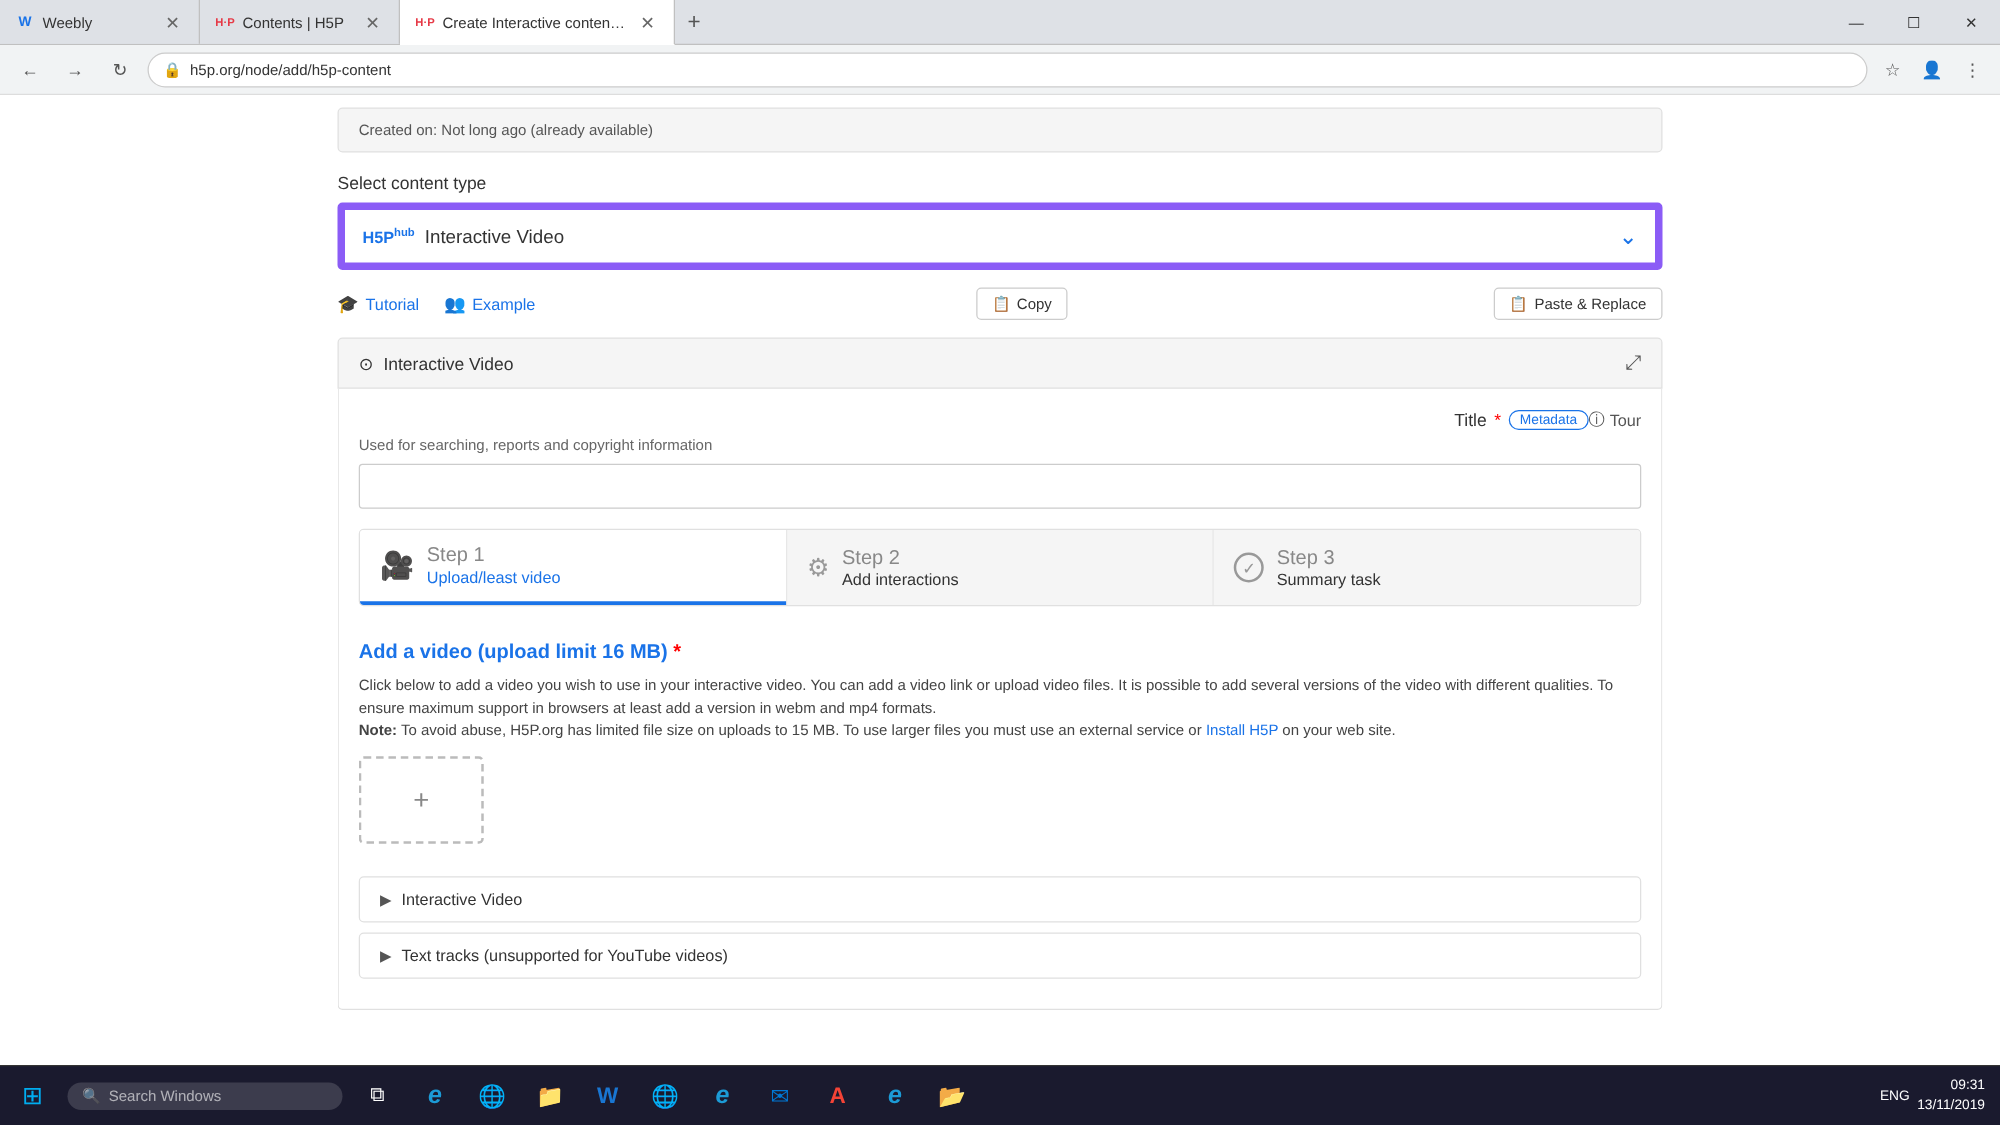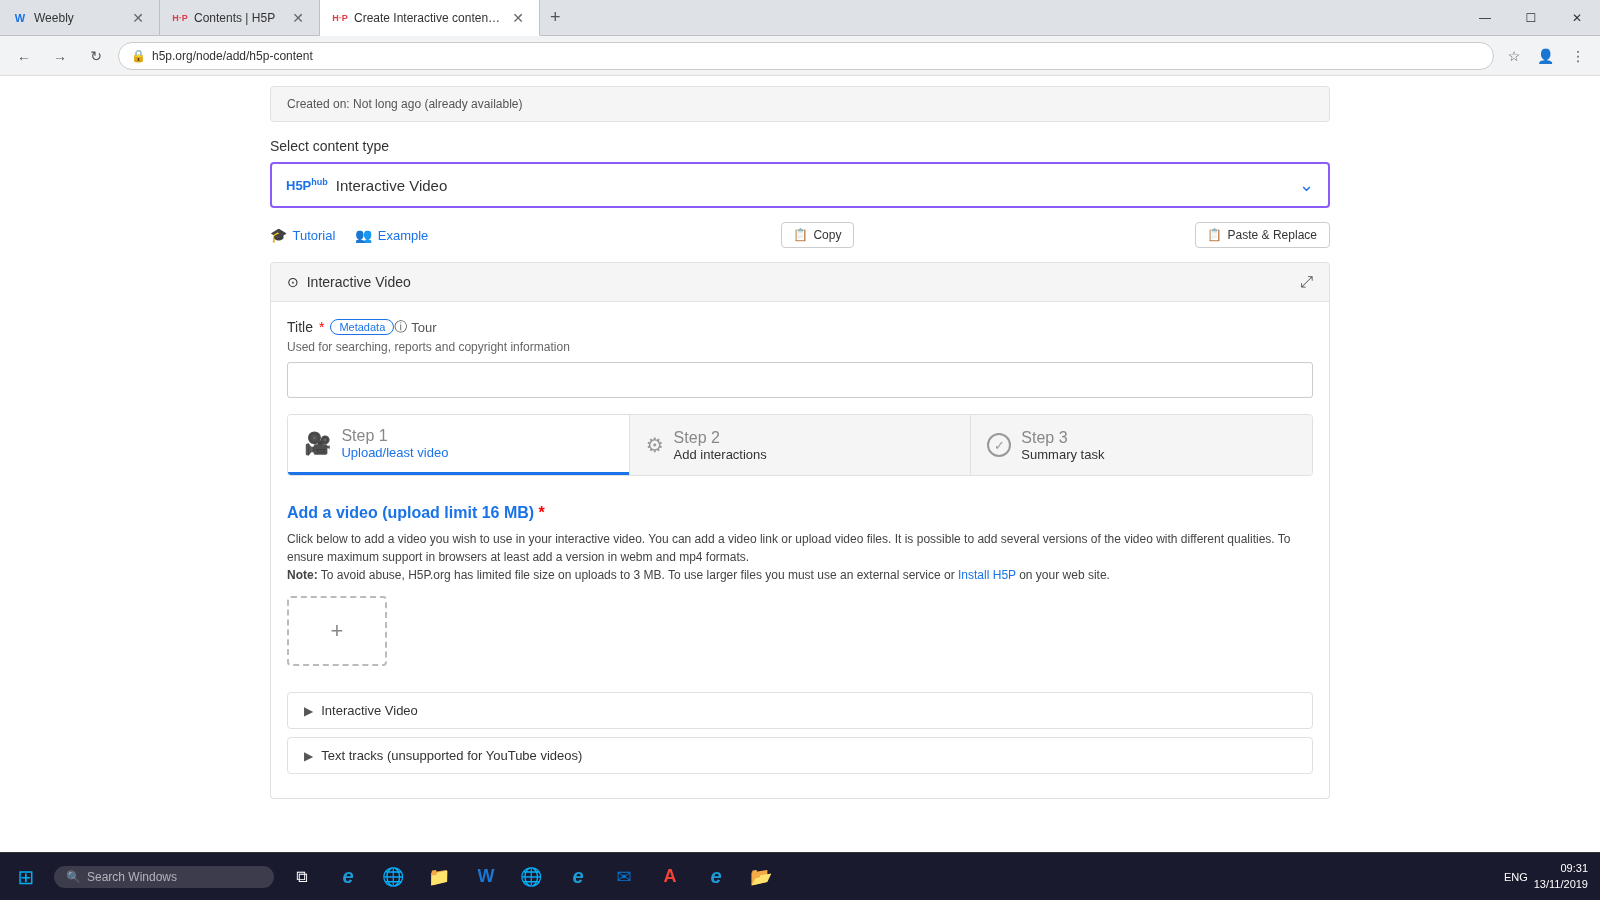--- a/index.html
+++ b/index.html
@@ -26,39 +26,39 @@
     .addr-icon { width: 24px; height: 24px; display: flex; align-items: center; justify-content: center; color: #555; font-size: 14px; cursor: pointer; }
 
     
     .page-content { flex: 1; overflow-y: auto; background: #fff; }
     .page-inner { max-width: 1100px; margin: 0 auto; padding: 0 20px 20px; }
 
     .top-info-box { background: #f5f5f5; border: 1px solid #e0e0e0; border-radius: 4px; padding: 10px 16px; margin: 10px 0 16px; font-size: 12px; color: #555; }
 
     .select-content-label { font-size: 14px; color: #333; margin-bottom: 8px; }
 
-    .content-type-select { border: 2px solid #8b5cf6; border-radius: 4px; padding: 10px 14px; display: flex; align-items: center; cursor: pointer; background: #fff; margin-bottom: 14px; }
+    .content-type-select { border: 6px solid #8b5cf6; border-radius: 4px; padding: 10px 14px; display: flex; align-items: center; cursor: pointer; background: #fff; margin-bottom: 14px; }
     .h5p-hub-logo { font-size: 13px; font-weight: bold; color: #1a73e8; margin-right: 8px; }
     .h5p-hub-logo sup { font-size: 9px; }
     .content-type-name { font-size: 15px; color: #333; flex: 1; }
     .dropdown-arrow { color: #1a73e8; font-size: 18px; }
 
     .action-links { display: flex; align-items: center; margin-bottom: 14px; }
     .action-link { display: flex; align-items: center; gap: 5px; color: #1a73e8; font-size: 13px; cursor: pointer; margin-right: 20px; text-decoration: none; }
     .action-link-icon { font-size: 14px; }
     .copy-btn, .paste-btn { display: flex; align-items: center; gap: 5px; border: 1px solid #ccc; border-radius: 4px; padding: 5px 12px; font-size: 12px; color: #333; background: #fff; cursor: pointer; margin-left: auto; }
     .copy-btn { margin-left: auto; margin-right: 8px; }
 
     .interactive-video-header { background: #f5f5f5; border: 1px solid #e0e0e0; border-radius: 4px 4px 0 0; padding: 10px 16px; display: flex; align-items: center; justify-content: space-between; margin-bottom: 0; }
     .iv-header-left { display: flex; align-items: center; gap: 8px; font-size: 14px; color: #333; }
     .expand-icon { color: #555; cursor: pointer; font-size: 16px; }
 
     .form-section { border: 1px solid #e0e0e0; border-top: none; border-radius: 0 0 4px 4px; padding: 16px; margin-bottom: 14px; }
 
-    .title-row { display: flex; align-items: center; justify-content: flex-start; margin-bottom: 4px; }
+    .title-row { display: flex; align-items: center; justify-content: flex-end; margin-bottom: 4px; }
     .title-label { font-size: 14px; color: #333; display: flex; align-items: center; gap: 6px; }
     .required-star { color: red; }
     .metadata-badge { border: 1px solid #1a73e8; border-radius: 10px; padding: 1px 8px; font-size: 11px; color: #1a73e8; cursor: pointer; }
     .tour-link { display: flex; align-items: center; gap: 4px; color: #555; font-size: 13px; cursor: pointer; }
 
     .title-hint { font-size: 12px; color: #666; margin-bottom: 8px; }
     .title-input { width: 100%; border: 1px solid #ccc; border-radius: 3px; padding: 8px 10px; font-size: 13px; height: 36px; margin-bottom: 16px; }
 
     .steps-row { display: flex; border: 1px solid #e0e0e0; border-radius: 4px; overflow: hidden; margin-bottom: 14px; }
     .step { flex: 1; padding: 12px 16px; display: flex; align-items: center; gap: 10px; cursor: pointer; }
@@ -231,21 +231,21 @@
         
         <div class="add-video-section">
           <div class="add-video-title">
             <span>Add a video (upload limit 16 MB)</span>
             <span class="req" style="color:red;"> *</span>
           </div>
           <div class="add-video-desc">
             <span>Click below to add a video you wish to use in your interactive video. You can add a video link or upload video files. It is possible to add several versions of the video with different qualities. To ensure maximum support in browsers at least add a version in webm and mp4 formats.</span>
             <br>
             <span class="note">Note:</span>
-            <span> To avoid abuse, H5P.org has limited file size on uploads to 3 MB. To use larger files you must use an external service or </span>
+            <span> To avoid abuse, H5P.org has limited file size on uploads to 15 MB. To use larger files you must use an external service or </span>
             <a style="color:#1a73e8; cursor:pointer;">Install H5P</a>
             <span> on your web site.</span>
           </div>
           <div class="upload-area">
             <span>+</span>
           </div>
         </div>
 
         
         <div class="collapsible">

